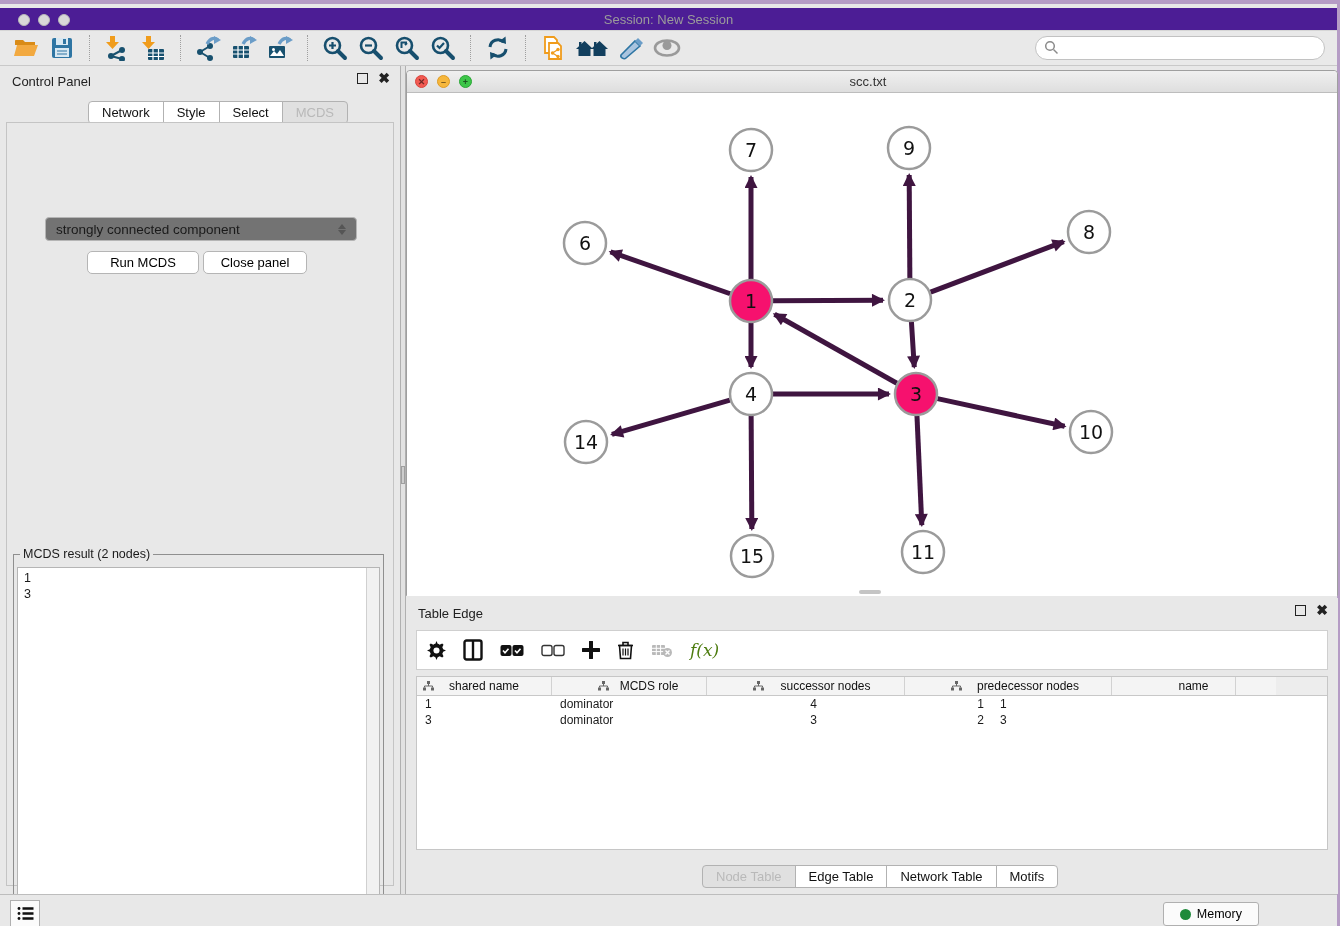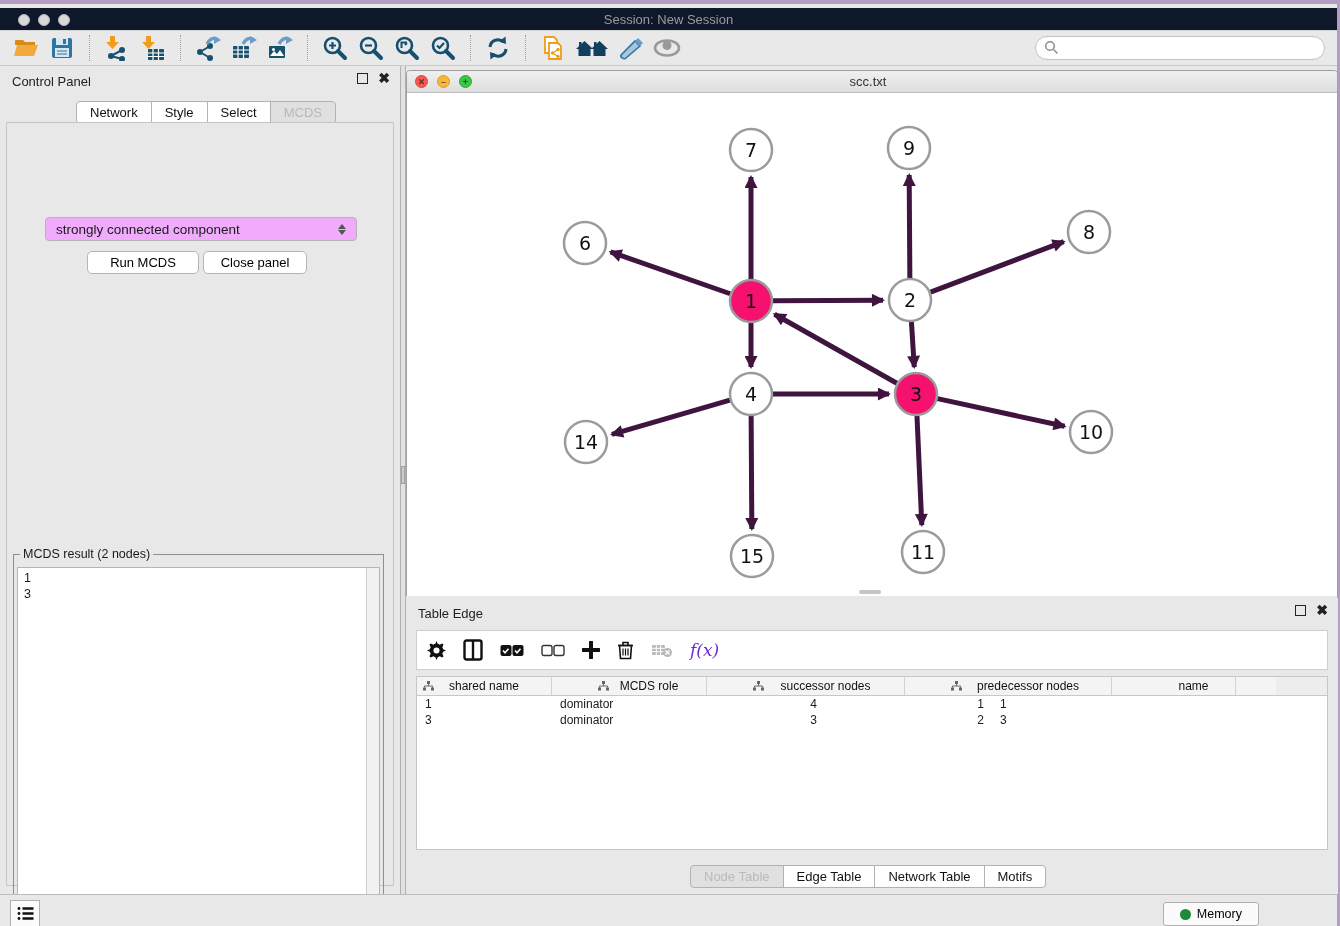--- a/index.html
+++ b/index.html
@@ -8,21 +8,21 @@
     font-family: "Liberation Sans", sans-serif;
     background: #b59cc5;
     position: relative;
     overflow: hidden;
     font-size: 13px;
     color: #1a1a1a;
   }
   .app { position:absolute; left:0; top:4px; width:1337px; height:922px; background:#e8e8e8; }
 
   
-  .titlebar { position:absolute; left:0; top:4px; width:1337px; height:23px; background:#0f172a; border-bottom:1px solid #d6d6d6; }
+  .titlebar { position:absolute; left:0; top:4px; width:1337px; height:23px; background:#4c1d95; border-bottom:1px solid #d6d6d6; }
   .tl-group { position:absolute; left:18px; top:6px; display:flex; gap:8px; }
   .tl { width:12px; height:12px; border-radius:50%; background:#d8d8d8; border:1px solid #b8b8b8; }
   .win-title { position:absolute; left:0; right:0; top:4px; text-align:center; color:#9b9b9b; font-size:13px; }
 
   
   .toolbar { position:absolute; left:0; top:27px; width:1337px; height:35px; background:#e9e9e9; border-bottom:1px solid #c9c9c9; display:flex; align-items:center; padding:0 8px; }
   .tb-btn { width:32px; height:30px; display:flex; align-items:center; justify-content:center; background:none; border:none; margin:0 2px; cursor:default; }
   .tb-sep { width:1px; height:26px; margin:0 9px; border-left:1px dotted #9f9f9f; }
   .search-wrap { margin-left:auto; margin-right:4px; position:relative; }
   .search-input { width:290px; height:24px; border:1px solid #c2c2c2; border-radius:13px; background:#fff; padding:0 10px 0 28px; font-size:13px; font-family:"Liberation Sans",sans-serif; outline:none; color:#333; }
@@ -31,28 +31,28 @@
   
   .control-panel { position:absolute; left:0; top:62px; width:400px; height:828px; background:#e8e8e8; }
   .panel-head { position:absolute; left:0; top:0; width:100%; height:30px; }
   .panel-title { position:absolute; left:12px; top:8px; font-size:13px; color:#222; }
   .panel-btns { position:absolute; right:10px; top:7px; display:flex; gap:10px; align-items:center; }
   .float-glyph { width:11px; height:11px; border:1.5px solid #222; display:inline-block; }
   .close-glyph { font-size:14px; font-weight:bold; color:#222; line-height:11px; }
 
   .seg-tabs { position:absolute; display:flex; }
   .seg-tab { padding:3px 13px; font-size:13px; background:#fff; border:1px solid #b2b2b2; margin-left:-1px; color:#111; white-space:nowrap; }
-  .seg-tab:first-child { border-radius:4px 0 0 4px; margin-left:0; }
+  .seg-tab:first-child { border-radius:4px 0 0 4px; margin-left:12px; }
   .seg-tab:last-child { border-radius:0 4px 4px 0; }
   .seg-tab.selected { background:#e0e0e0; color:#b9b9b9; }
 
   .cp-tabs { left:76px; top:35px; }
   .cp-body { position:absolute; left:6px; top:56px; width:388px; height:764px; border:1px solid #c4c4c4; background:#e8e8e8; }
   .opt-label { position:absolute; left:0; width:100%; top:74px; text-align:center; font-size:13.5px; }
-  .criterion-select { position:absolute; left:38px; top:94px; width:312px; height:24px; background:#f0abfc; border:1px solid #b5b5b5; border-radius:4px; display:flex; align-items:center; padding:0 10px; font-size:13.5px; }
+  .criterion-select { position:absolute; left:38px; top:94px; width:312px; height:24px; background:#737373; border:1px solid #b5b5b5; border-radius:4px; display:flex; align-items:center; padding:0 10px; font-size:13.5px; }
   .stepper { margin-left:auto; display:flex; flex-direction:column; gap:1px; }
   .stepper span { width:0; height:0; border-left:4px solid transparent; border-right:4px solid transparent; }
   .step-up { border-bottom:5px solid #555; }
   .step-dn { border-top:5px solid #555; }
   .cp-btn { position:absolute; top:128px; height:23px; background:#fff; border:1px solid #b5b5b5; border-radius:5px; font-size:13px; font-family:"Liberation Sans",sans-serif; padding:0 14px; }
   .run-btn { left:80px; width:112px; }
   .closep-btn { left:196px; width:104px; }
 
   .result-fieldset { position:absolute; left:6px; top:431px; width:371px; height:382px; border:1px solid #8f8f8f; }
   .result-legend { position:absolute; left:6px; top:-8px; background:#e8e8e8; padding:0 3px; font-size:12.5px; }
@@ -72,21 +72,21 @@
   .net-tl.yellow { left:30px; background:#f6b73c; border:1px solid #df9b23; }
   .net-tl.green { left:52px; background:#3dc649; border:1px solid #2aa636; }
   .net-title { position:absolute; left:0; right:8px; top:3px; text-align:center; font-size:13px; color:#333; }
   .net-canvas { position:absolute; left:0; top:22px; width:930px; height:503px; background:#fff; }
   .net-hscroll { position:absolute; left:452px; bottom:1px; width:22px; height:4px; background:#c4c4c4; border-radius:2px; }
 
   
   .table-panel { position:absolute; left:406px; top:594px; width:932px; height:296px; background:#e8e8e8; }
   .tp-toolbar { position:absolute; left:10px; top:32px; width:912px; height:40px; background:#fff; border:1px solid #cfcfcf; display:flex; align-items:center; padding:0 10px; gap:17px; }
   .tp-icon { display:flex; align-items:center; justify-content:center; background:none; border:none; }
-  .fx-label { font-family:"DejaVu Serif", serif; font-style:italic; font-size:17px; color:#6d28d9; }
+  .fx-label { font-family:"DejaVu Serif", serif; font-style:italic; font-size:17px; color:#4d7c0f; }
 
   .data-table { position:absolute; left:10px; top:78px; width:912px; height:174px; background:#fff; border:1px solid #c6c6c6; }
   .t-head { display:grid; grid-template-columns:135px 115px 158px 167px 84px 1fr; height:19px; background:#f4f4f4; border-bottom:1px solid #c8c8c8;gap:40px; }
   .t-hcell { position:relative; border-right:1px solid #d2d2d2; font-size:12px; display:flex; align-items:center; justify-content:center; color:#111; }
   .t-hcell:last-child { background:#ededed; border-right:none; }
   .h-icon { position:absolute; left:6px; top:4px; }
   .t-row { display:grid; grid-template-columns:135px 115px 158px 167px 84px 1fr; height:16px; font-size:12px; }
   .t-cell { padding:1px 8px; overflow:hidden; white-space:nowrap; }
   .t-cell.right { text-align:right; }
   .tp-tabs { left:284px; top:267px; }

